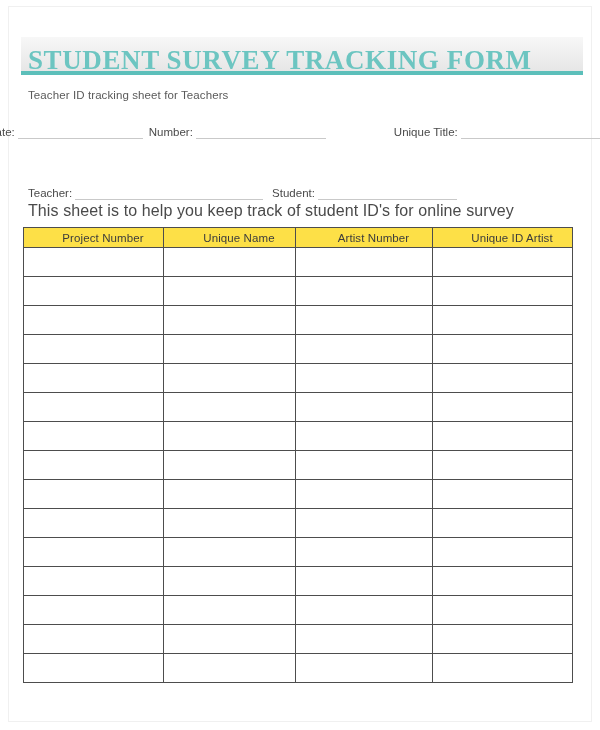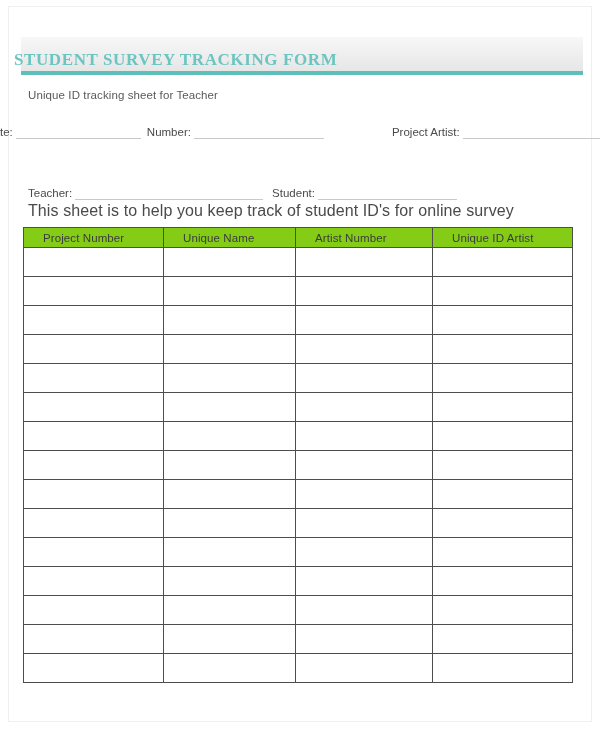--- a/index.html
+++ b/index.html
@@ -39,27 +39,27 @@
     position: absolute;
     left: 21px;
     top: 37px;
     width: 562px;
     height: 38px;
     background: linear-gradient(to bottom, #f7f7f7 0%, #ededed 55%, #e4e4e4 100%);
   }
 
   .form-title {
     position: absolute;
-    left: 14px;
+    left: 28px;
     top: 45px;
     width: 540px;
     height: 30px;
     font-family: "Liberation Serif", "DejaVu Serif", serif;
     font-weight: bold;
-    font-size: 17px;
+    font-size: 27px;
     line-height: 30px;
     letter-spacing: 0.6px;
     color: #6cc5c1;
     white-space: nowrap;
   }
 
   .title-rule {
     position: absolute;
     left: 21px;
     top: 71px;
@@ -137,26 +137,26 @@
     border-collapse: collapse;
     table-layout: fixed;
   }
   .tracking-table th,
   .tracking-table td {
     border: 1px solid #4d4d4d;
     padding: 0;
     margin: 0;
   }
   .tracking-table th {
-    background: #84cc16;
+    background: #fde047;
     height: 19px;
     font-weight: normal;
     font-size: 11.5px;
     color: #3c3c3c;
-    text-align: left;
+    text-align: center;
     padding: 0 0 0 19px;
     letter-spacing: 0.1px;
     vertical-align: middle;
   }
   .tracking-table td {
     height: 28px;
     background: #ffffff;
   }
 
   .col-1 { width: 140px; }
@@ -168,33 +168,33 @@
 <body>
 
 <div class="page">
 
   <div class="page-edge"></div>
 
   <div class="header-band"></div>
   <div class="form-title">STUDENT SURVEY TRACKING FORM</div>
   <div class="title-rule"></div>
 
-  <div class="subtitle">Unique ID tracking sheet for Teacher</div>
+  <div class="subtitle">Teacher ID tracking sheet for Teachers</div>
 
   <div class="field-row row-1">
     <div class="field f-date">
       <span class="field-label">Date:</span>
       <span class="field-line"></span>
     </div>
     <div class="field f-school">
       <span class="field-label">Number:</span>
       <span class="field-line"></span>
     </div>
     <div class="field f-project">
-      <span class="field-label">Project Artist:</span>
+      <span class="field-label">Unique Title:</span>
       <span class="field-line"></span>
     </div>
   </div>
 
   <div class="field-row row-2">
     <div class="field f-teacher">
       <span class="field-label">Teacher:</span>
       <span class="field-line"></span>
     </div>
     <div class="field f-artist">

